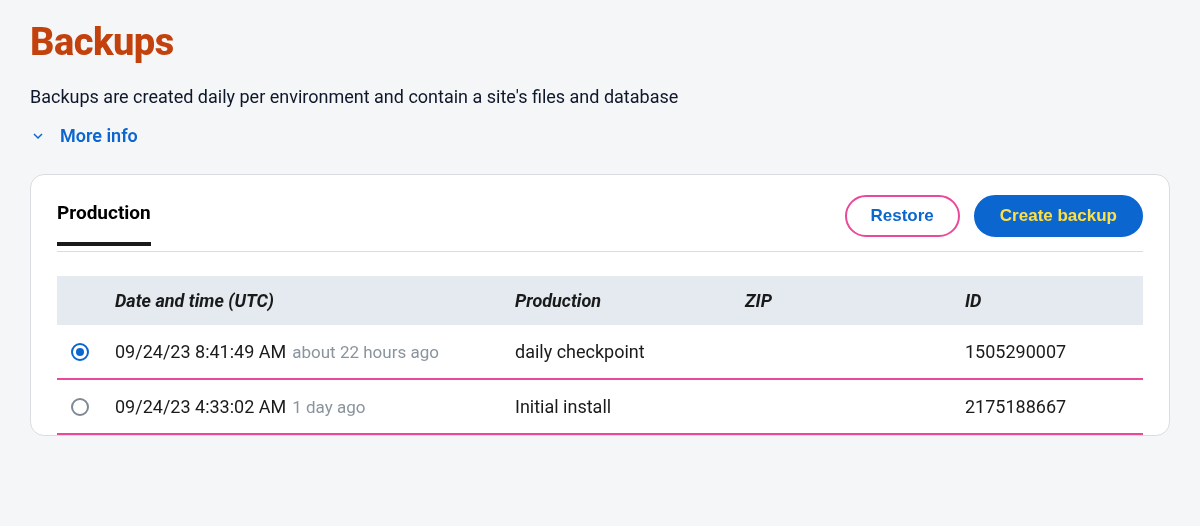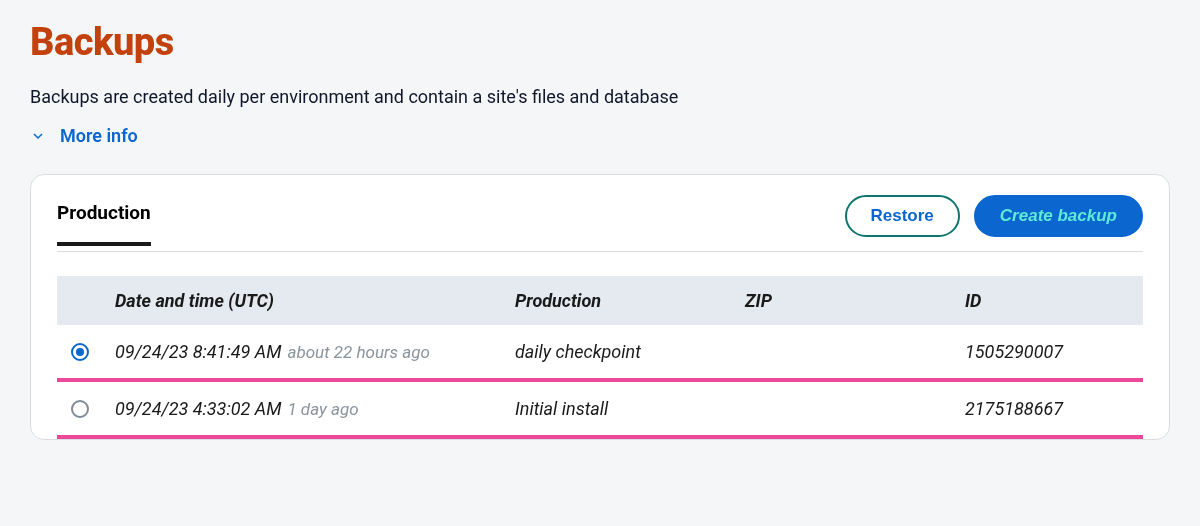--- a/index.html
+++ b/index.html
@@ -73,30 +73,29 @@
       display: flex;
       gap: 14px;
       padding-bottom: 14px;
     }
     .btn {
       font-size: 17px;
       font-weight: 600;
       padding: 9px 24px;
       border-radius: 999px;
       cursor: pointer;
-      border: 2px solid #0f766e;
+      border: 2px solid #ec4899;
       background: #ffffff;
       color: #0b66d0;
       line-height: 1.2;
     }
     .btn-primary {
       background: #0b66d0;
-      color: #5eead4;
+      color: #fde047;
       border-color: #0b66d0;
-      font-style: italic;
     }
     table {
       width: 100%;
       border-collapse: collapse;
       margin-top: 24px;
     }
     thead tr {
       background: #e4eaef;
       font-style: italic;
     }
@@ -113,22 +112,21 @@
     th.col-date {
       width: 400px;
     }
     th.col-desc {
       width: 230px;
     }
     th.col-zip {
       width: 220px;
     }
     tbody tr {
-      border-bottom: 4px solid #ec4899;
-      font-style: italic;
+      border-bottom: 2px solid #ec4899;
     }
     td {
       font-size: 18px;
       color: #1a1a1a;
       padding: 16px 12px;
       vertical-align: middle;
     }
     .radio-wrap {
       display: flex;
       align-items: center;

